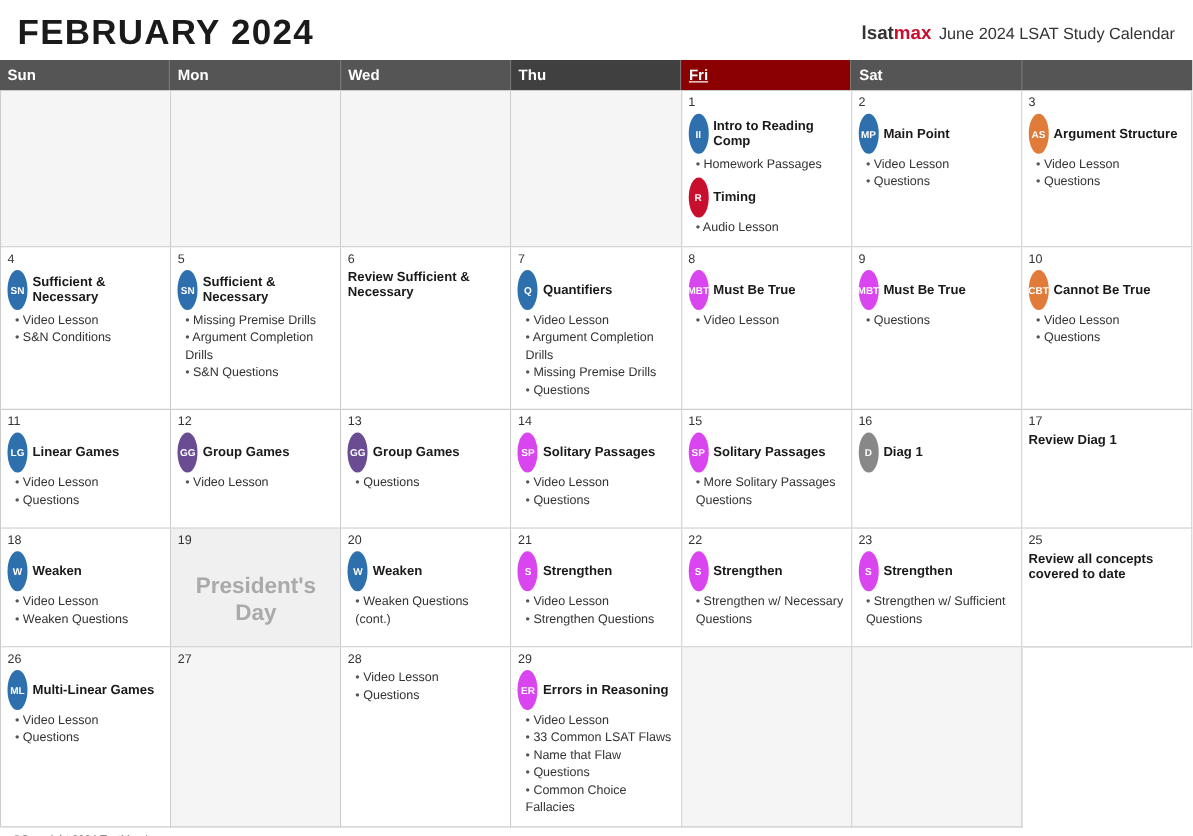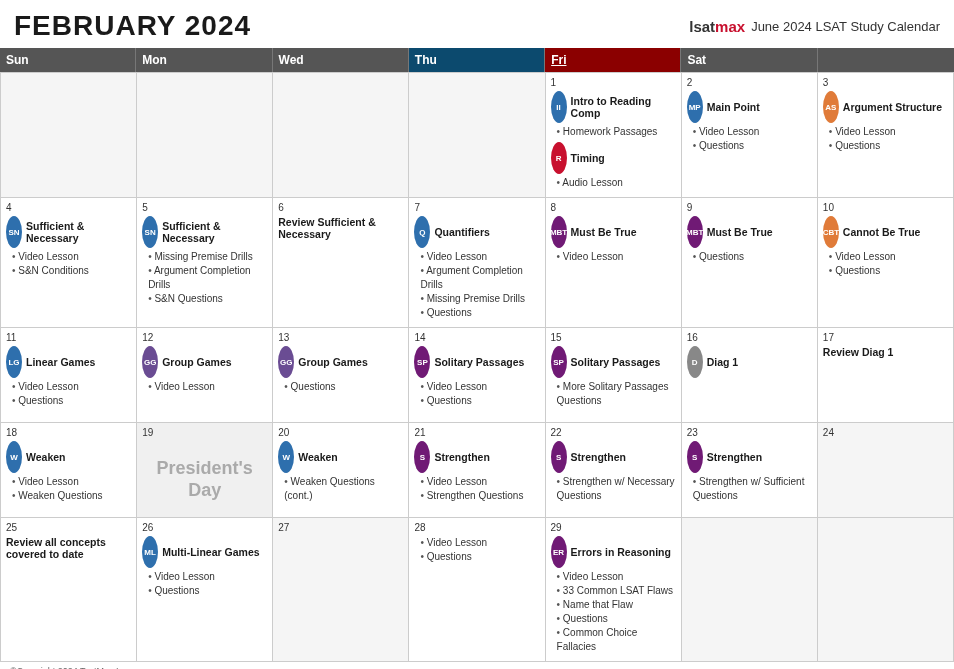--- a/index.html
+++ b/index.html
@@ -29,21 +29,21 @@
       grid-template-columns: repeat(7, 1fr);
       background: #555;
     }
     .day-header {
       color: #fff;
       font-weight: bold;
       font-size: 12px;
       padding: 5px 6px;
       border-right: 1px solid #777;
     }
-    .day-header.thu { background: #0c4a6e; }
+    .day-header.thu { background: #404040; }
     .day-header.fri { background: #8b0000; text-decoration: underline; }
 
     .calendar-grid {
       display: grid;
       grid-template-columns: repeat(7, 1fr);
       border-left: 1px solid #ccc;
       border-top: 1px solid #ccc;
     }
     .cell {
       border-right: 1px solid #ccc;
@@ -82,21 +82,21 @@
       display: inline-flex;
       align-items: center;
       justify-content: center;
       font-size: 8px;
       font-weight: bold;
       color: #fff;
       flex-shrink: 0;
     }
     .icon-blue { background: #2e6fad; }
     .icon-red { background: #c8102e; }
-    .icon-teal { background: #701a75; }
+    .icon-teal { background: #d946ef; }
     .icon-purple { background: #6a4c93; }
     .icon-gray { background: #888; }
     .icon-orange { background: #e07b39; }
 
     .bullet-list {
       list-style: none;
       padding-left: 6px;
     }
     .bullet-list li {
       font-size: 10px;
@@ -445,23 +445,20 @@
       <div class="event-title">
         <span class="event-icon icon-teal">S</span>
         <span>Strengthen</span>
       </div>
       <ul class="bullet-list">
         <li>Strengthen w/ Sufficient Questions</li>
       </ul>
     </div>
   </div>
 
-  <div class="cell empty">
-    <div class="cell-date">24</div>
-  </div>
 
   <div class="cell">
     <div class="cell-date">25</div>
     <div class="event">
       <div class="event-title">
         <span>Review all concepts covered to date</span>
       </div>
     </div>
   </div>
 

